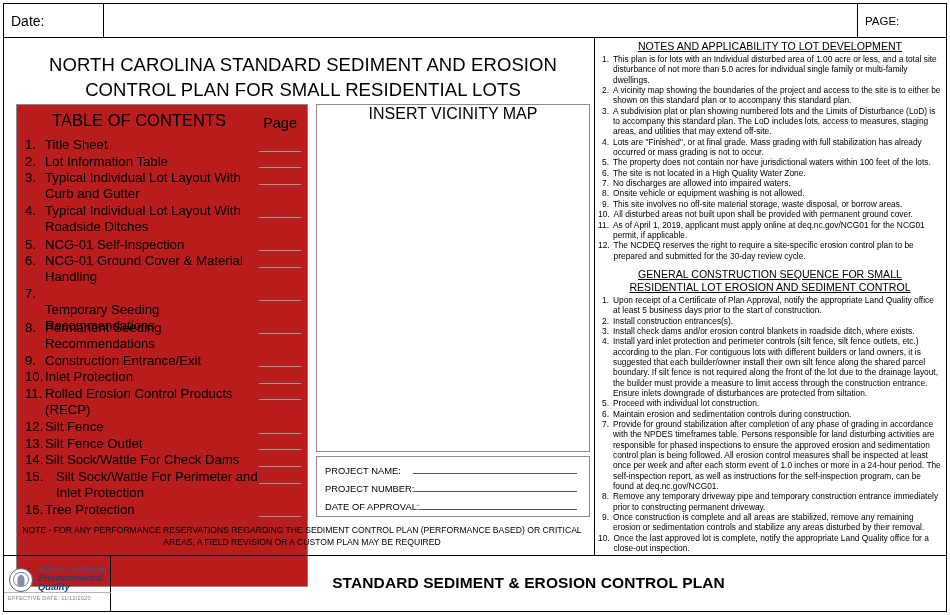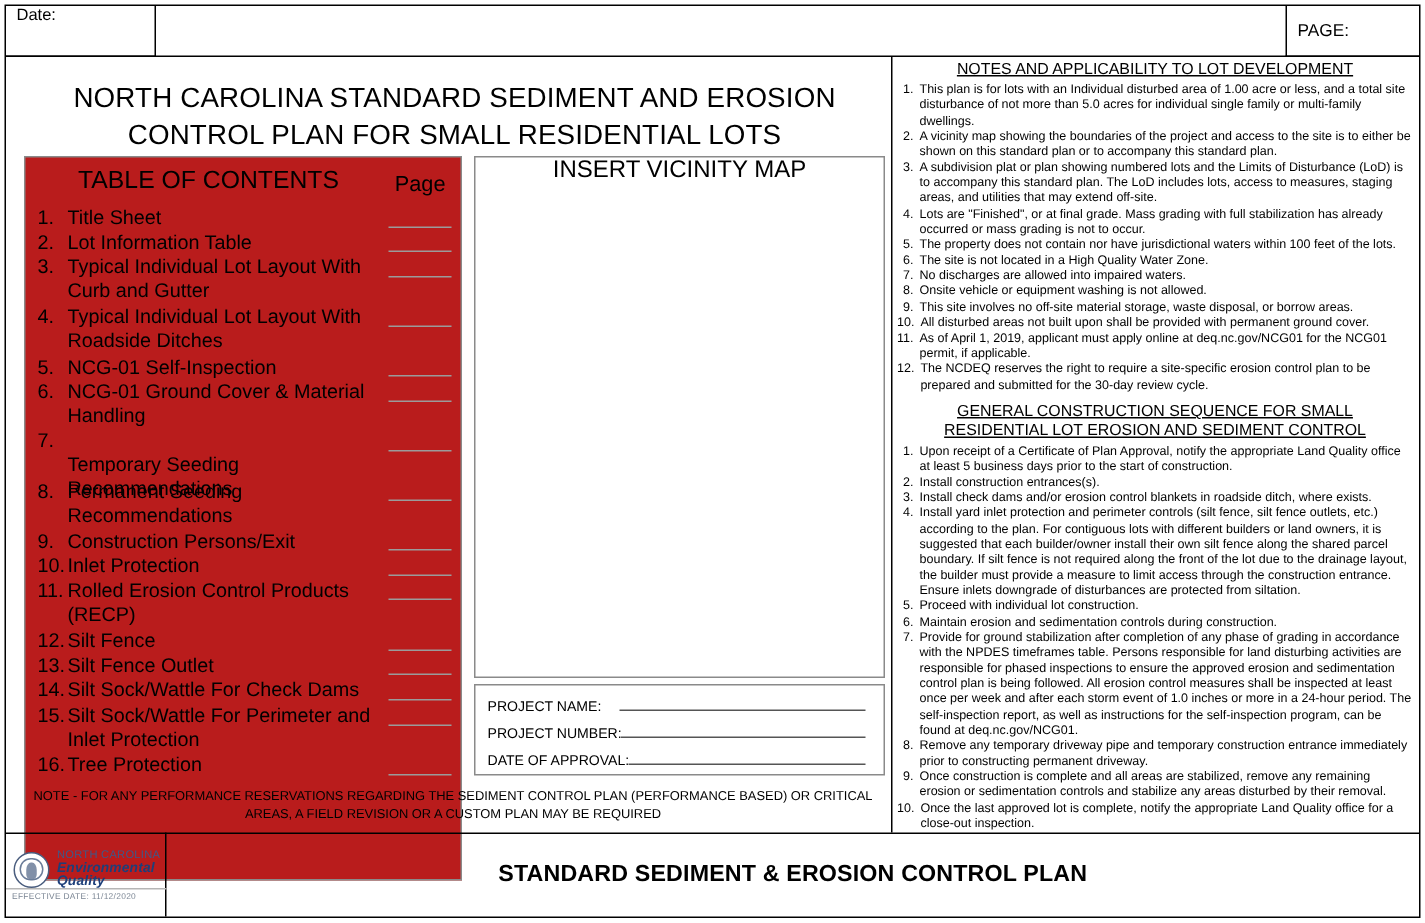--- a/index.html
+++ b/index.html
@@ -44,23 +44,23 @@
   .date-box {
     position: absolute;
     left: 4px;
     top: 4px;
     width: 100px;
     height: 34px;
     border-right: 1.5px solid #000;
     border-bottom: 1.5px solid #000;
     box-sizing: border-box;
     display: flex;
-    align-items: flex-start;
+    align-items: center;
     padding-left: 7px;
-    font-size: 11px;
+    font-size: 14px;
   }
   .page-box {
     position: absolute;
     left: 857px;
     top: 4px;
     width: 89px;
     height: 34px;
     border-left: 1.5px solid #000;
     border-bottom: 1.5px solid #000;
     box-sizing: border-box;
@@ -427,21 +427,21 @@
           <span class="toc-label" style="max-width: 218px; margin-top: 16px;">Temporary Seeding Recommendations</span>
         </li>
         <div class="toc-blank" style="top: 163px;"></div>
         <li class="toc-row" style="position: absolute; left: 0px; right: 0px; top: 182.6px;">
           <span class="toc-num">8.</span>
           <span class="toc-label" style="max-width: 218px;">Permanent Seeding Recommendations</span>
         </li>
         <div class="toc-blank" style="top: 196px;"></div>
         <li class="toc-row" style="position: absolute; left: 0px; right: 0px; top: 215.8px;">
           <span class="toc-num">9.</span>
-          <span class="toc-label" style="max-width: 218px;">Construction Persons/Exit</span>
+          <span class="toc-label" style="max-width: 218px;">Construction Entrance/Exit</span>
         </li>
         <div class="toc-blank" style="top: 229px;"></div>
         <li class="toc-row" style="position: absolute; left: 0px; right: 0px; top: 232.4px;">
           <span class="toc-num">10.</span>
           <span class="toc-label" style="max-width: 218px;">Inlet Protection</span>
         </li>
         <div class="toc-blank" style="top: 246px;"></div>
         <li class="toc-row" style="position: absolute; left: 0px; right: 0px; top: 249px;">
           <span class="toc-num">11.</span>
           <span class="toc-label" style="max-width: 218px;">Rolled Erosion Control Products (RECP)</span>
@@ -455,21 +455,21 @@
         <li class="toc-row" style="position: absolute; left: 0px; right: 0px; top: 298.8px;">
           <span class="toc-num">13.</span>
           <span class="toc-label" style="max-width: 218px;">Silt Fence Outlet</span>
         </li>
         <div class="toc-blank" style="top: 312px;"></div>
         <li class="toc-row" style="position: absolute; left: 0px; right: 0px; top: 315.4px;">
           <span class="toc-num">14.</span>
           <span class="toc-label" style="max-width: 218px;">Silt Sock/Wattle For Check Dams</span>
         </li>
         <div class="toc-blank" style="top: 329px;"></div>
-        <li class="toc-row" style="position: absolute; left: 0px; right: 0px; top: 332px;">
+        <li class="toc-row" style="position: absolute; left: 0px; right: 0px; top: 332px; gap: 11px;">
           <span class="toc-num">15.</span>
           <span class="toc-label" style="max-width: 218px;">Silt Sock/Wattle For Perimeter and Inlet Protection</span>
         </li>
         <div class="toc-blank" style="top: 346px;"></div>
         <li class="toc-row" style="position: absolute; left: 0px; right: 12px; top: 365.2px;">
           <span class="toc-num">16.</span>
           <span class="toc-label" style="max-width: 218px;">Tree Protection</span>
         </li>
         <div class="toc-blank" style="top: 379px;"></div>
       </ul>

